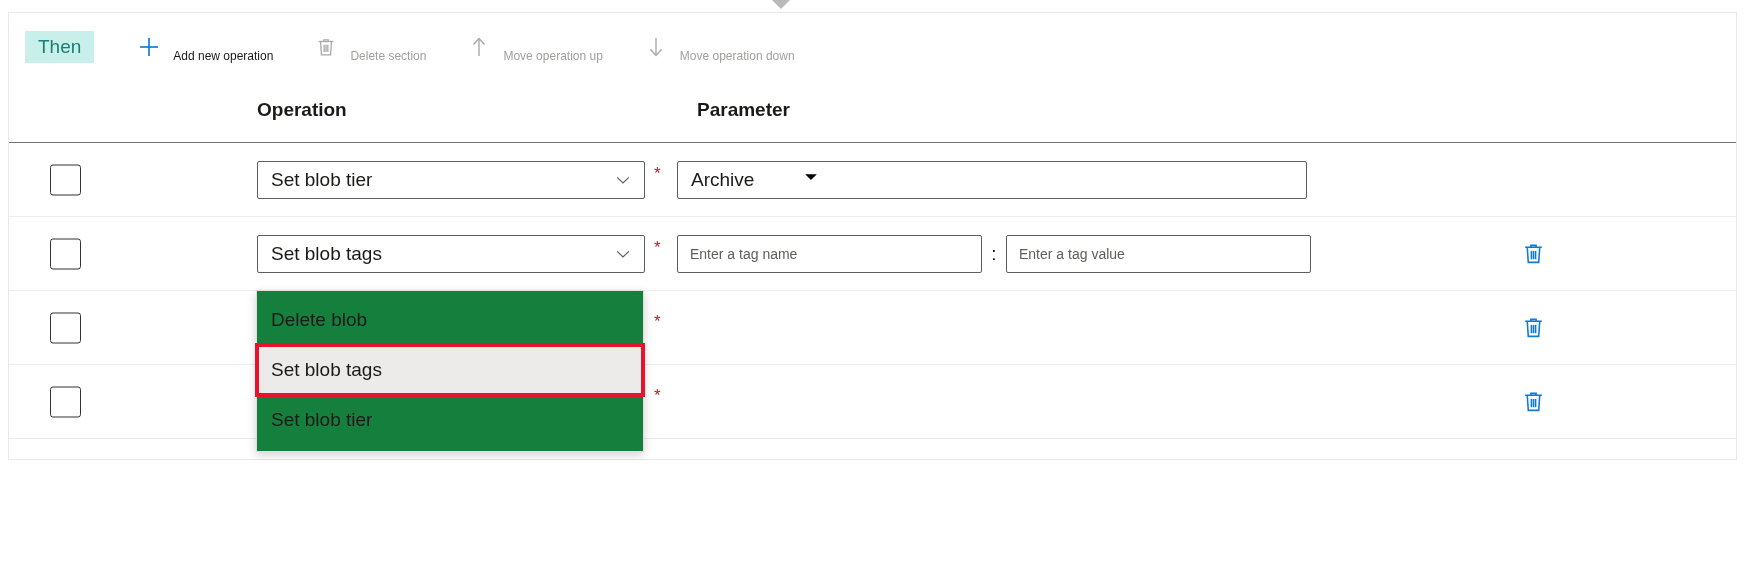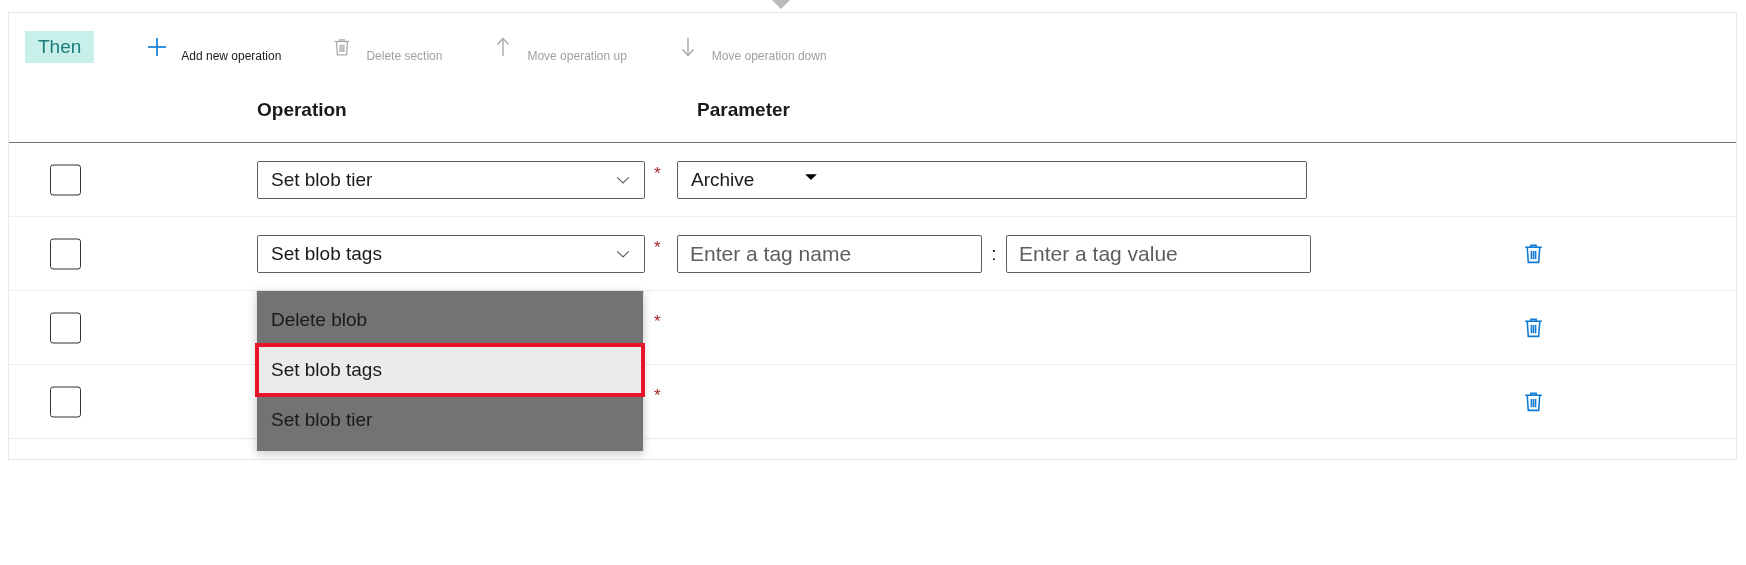--- a/index.html
+++ b/index.html
@@ -40,21 +40,21 @@
 
   
   .cmdbar {
     position: absolute;
     left: 0; top: 0;
     width: 100%;
     height: 68px;
     display: flex;
     align-items: center;
     padding-left: 16px;
-    gap: 16px;
+    gap: 8px;
   }
   .then-badge {
     background: #c8efea;
     color: #1a7f77;
     font-size: 19px;
     padding: 6px 13px 7px 13px;
     line-height: 1;
     margin-right: 32px;
     white-space: nowrap;
   }
@@ -183,21 +183,21 @@
     position: relative;
     cursor: pointer;
     gap: 48px;
   }
   .tin {
     width: 305px;
     height: 38px;
     border: 1px solid #605e5c;
     border-radius: 2px;
     background: #fff;
-    font-size: 21px;
+    font-size: 14px;
     color: #0f766e;
     padding: 0 12px;
     font-family: "Liberation Sans", sans-serif;
     outline: none;
   }
   .tin::placeholder { color: #605e5c; opacity: 1; }
   .colon {
     width: 24px;
     text-align: center;
     font-size: 19px;
@@ -216,21 +216,21 @@
     cursor: pointer;
   }
   .del-btn svg { stroke: #0f7ad4; fill: none; }
 
   
   .flyout {
     position: absolute;
     left: 256px;
     top: 290px;
     width: 388px;
-    background: #737373;
+    background: #15803d;
     border: 1px solid #e1dfdd;
     box-shadow: 0 3px 9px rgba(0,0,0,0.18);
     padding: 4px 0 6px 0;
     z-index: 40;
   }
   .fitem {
     height: 50px;
     display: flex;
     align-items: center;
     padding-left: 14px;

